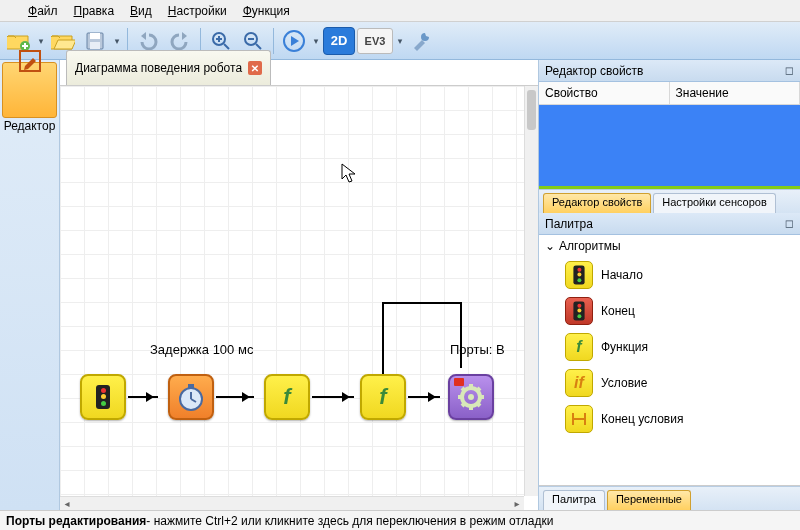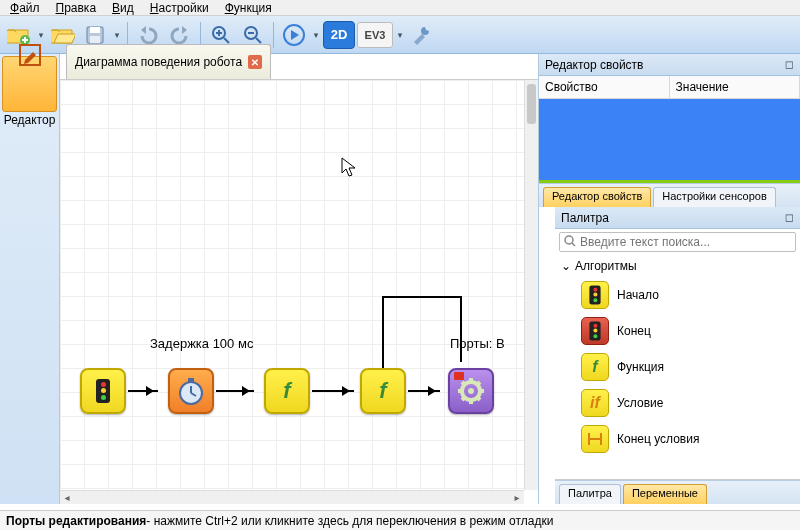--- a/index.html
+++ b/index.html
@@ -1,18 +1,18 @@
 <!DOCTYPE html>
 <html><head>
 <meta charset="utf-8">
 <style>
 * { box-sizing: border-box; margin: 0; padding: 0; font-family: Tahoma, Arial, sans-serif; font-size: 12px; }
 body { width: 800px; height: 530px; background: #fff; overflow: hidden; position: relative; }
 
-.menubar { height: 16px; background: #f0f0f0; border-bottom: 1px solid #d0d0d0; display: flex; align-items: center; padding: 0 2px; }
+.menubar { height: 22px; background: #f0f0f0; border-bottom: 1px solid #d0d0d0; display: flex; align-items: center; padding: 0 20px; }
 .menubar span { padding: 3px 8px; cursor: default; }
 .menubar span:first-letter { text-decoration: underline; }
 
 .toolbar { height: 38px; background: linear-gradient(#e0ecf8, #bfd8f2); border-bottom: 1px solid #93b8dc; display: flex; align-items: center; padding: 0 4px; gap: 2px; }
 .tb-btn { width: 30px; height: 30px; border: 1px solid transparent; border-radius: 3px; display: flex; align-items: center; justify-content: center; cursor: pointer; }
 .tb-sep { width: 1px; height: 26px; background: #93b8dc; margin: 0 3px; }
 .dd { width: 10px; display:flex; align-items:center; justify-content:center; font-size:9px; color:#456; }
 .tb-2d { width:32px; height:28px; background:#2a7bdb; color:#fff; font-weight:bold; font-size:13px; border-radius:4px; display:flex; align-items:center; justify-content:center; border:1px solid #1a5bab; }
 .tb-ev3 { width:36px; height:26px; background:#f5f5f5; border:1px solid #bbb; border-radius:3px; display:flex; align-items:center; justify-content:center; font-weight:bold; font-size:11px; color:#444; }
 
@@ -55,21 +55,21 @@
 .pin { font-size:11px; color:#456; cursor:pointer; }
 
 .props { height: 153px; display:flex; flex-direction:column; }
 .props-grid { flex:1; background:#3b82f6; border-bottom:3px solid #84cc16; }
 .props-head { display:flex; border-bottom:1px solid #d8d8d8; }
 .props-head div { flex:1; padding:4px 6px; border-right:1px solid #d8d8d8; background:#fafafa; }
 .panel-tabs { height:24px; background:linear-gradient(#e8f0f9,#d4e3f3); display:flex; align-items:flex-end; padding-left:4px; border-top:1px solid #b8cde3; }
 .ptab { height:20px; padding:2px 8px; font-size:11px; border:1px solid #b0c0d4; border-bottom:none; border-radius:3px 3px 0 0; margin-right:2px; background:#f1f5fa; cursor:pointer; }
 .ptab.active { background:linear-gradient(#ffe8a8,#ffd060); border-color:#d0a030; }
 
-.palette { flex:1; display:flex; flex-direction:column; min-height:0;padding-left:16px; }
+.palette { flex:1; display:flex; flex-direction:column; min-height:0; }
 .search { height:26px; padding:3px 4px; background:#fff; }
 .search-box { width:100%; height:20px; border:1px solid #c0c0c0; border-radius:2px; padding:1px 4px; display:flex; align-items:center; gap:4px; color:#888; }
 .search-box input { border:none; outline:none; flex:1; font-size:12px; color:#888; background:transparent; }
 .tree { flex:1; background:#fff; overflow:auto; border-bottom:1px solid #ccc; }
 .tree-cat { padding:4px 6px; display:flex; align-items:center; gap:4px; font-size:12px; cursor:pointer; }
 .tree-item { padding:4px 6px 4px 26px; display:flex; align-items:center; gap:8px; font-size:12px; cursor:grab; }
 .tree-ico { width:28px; height:28px; border-radius:5px; display:flex; align-items:center; justify-content:center; font-size:16px; font-weight:bold; }
 .ti-yellow { background:linear-gradient(#fff04a,#f0d820); border:1px solid #c0a800; }
 .ti-start { background:linear-gradient(#fff04a,#f0d820); border:1px solid #c0a800; }
 .ti-end   { background:linear-gradient(#e86050,#c03828); border:1px solid #902010; }
@@ -262,31 +262,20 @@
         <div class="ptab active">Редактор свойств</div>
         <div class="ptab">Настройки сенсоров</div>
       </div>
     </div>
 
     <div class="palette">
       <div class="panel-title">
         <span>Палитра</span>
         <span class="pin">◻</span>
       </div>
-      <div class="search">
-        <div class="search-box">
-          <span>
-            <svg width="12" height="12" viewBox="0 0 12 12">
-                <circle cx="5" cy="5" r="4" fill="none" stroke="#888" stroke-width="1.5"></circle>
-                <path d="M8 8l3 3" stroke="#888" stroke-width="1.5"></path>
-              </svg>
-          </span>
-          <input placeholder="Введите текст поиска..." style="">
-        </div>
-      </div>
       <div class="tree">
         <div class="tree-cat">
           <span>⌄</span>
           <span>Алгоритмы</span>
         </div>
         <div class="tree-item">
           <div class="tree-ico ti-start">
               <div class="traffic" style="transform:scale(.8)">
                 <span style="background:#e33"></span>
                 <span style="background:#fc3"></span>

